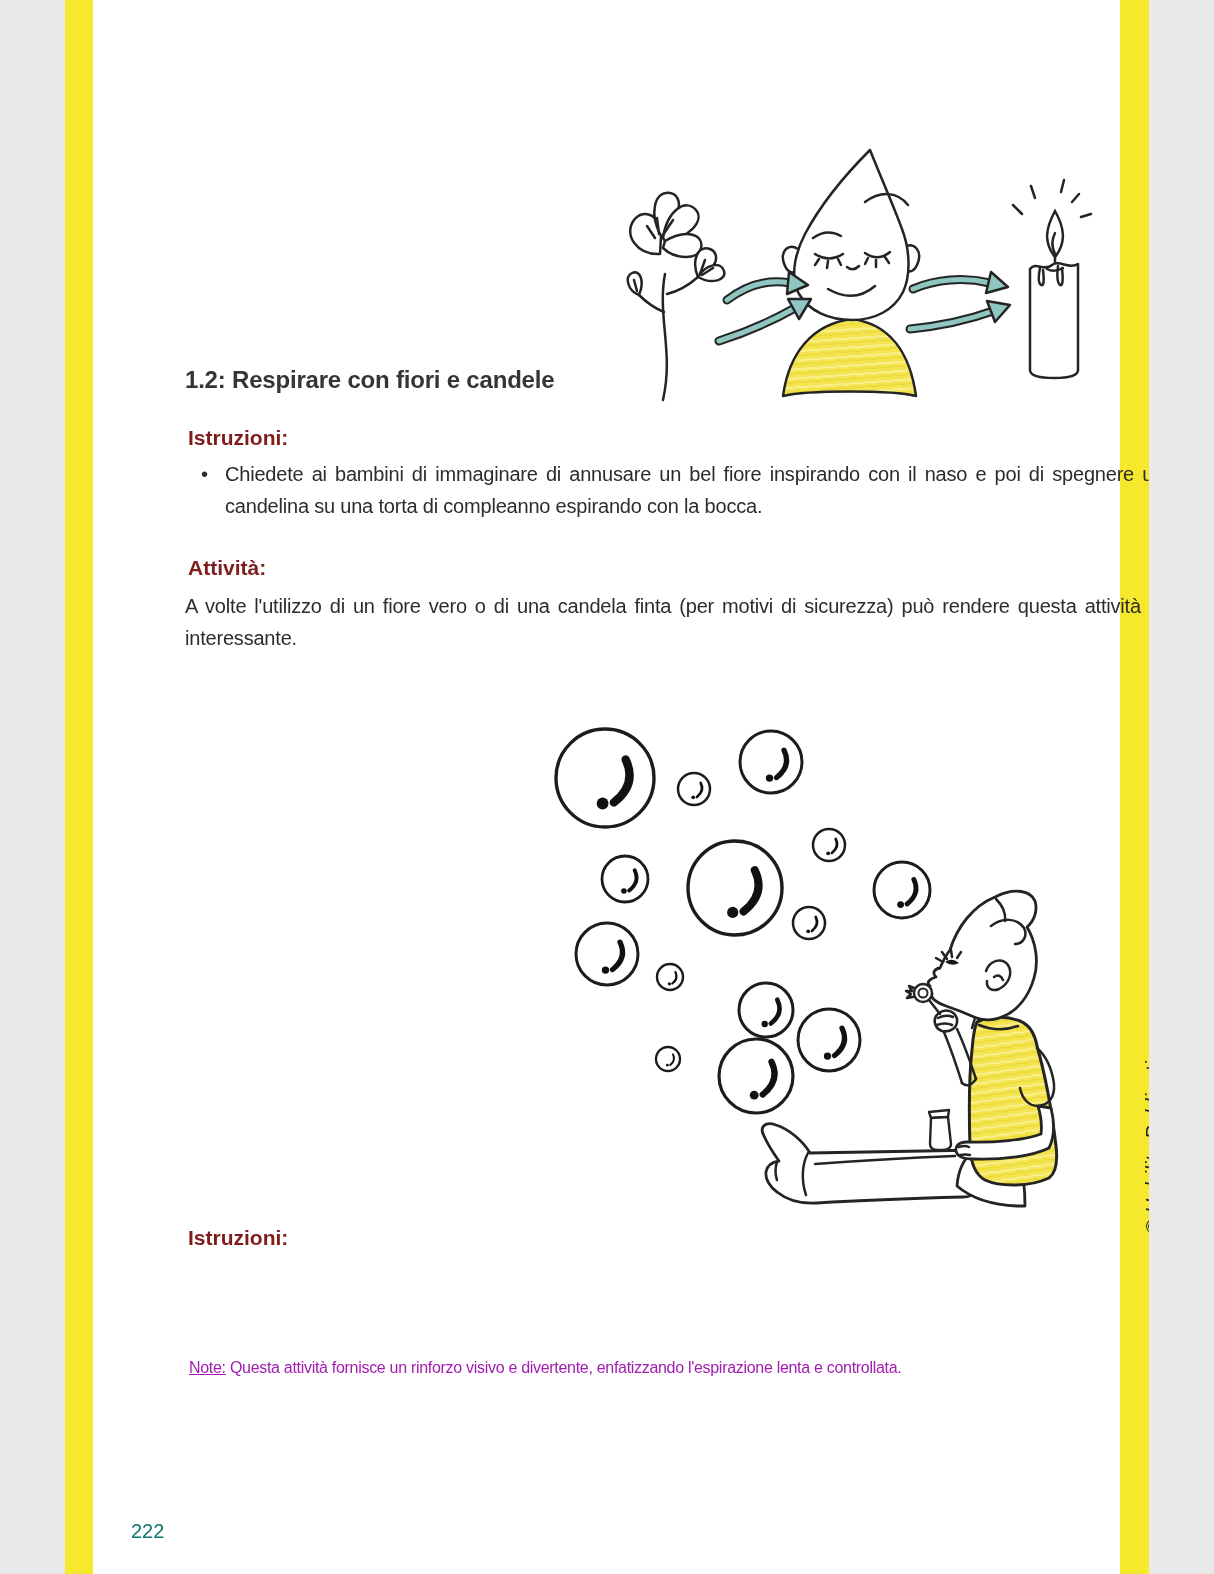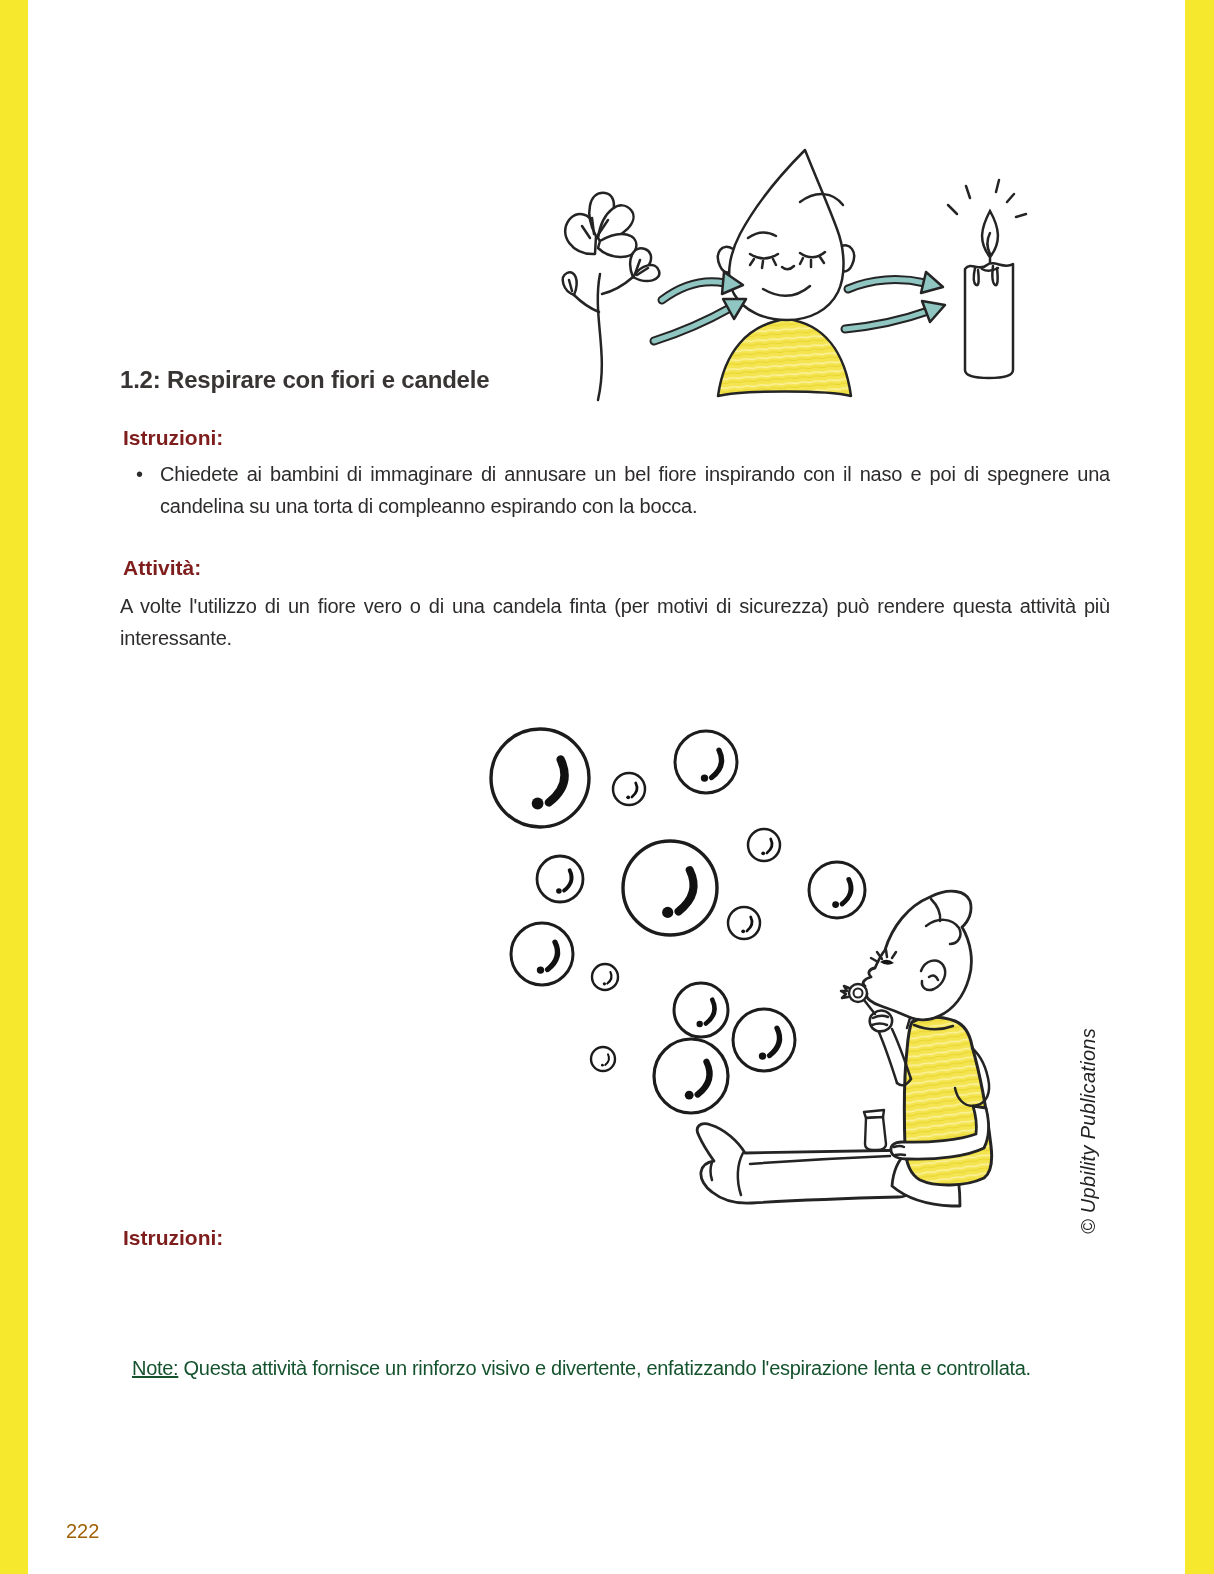--- a/index.html
+++ b/index.html
@@ -1,17 +1,17 @@
 <!DOCTYPE html>
 <html><head>
 <meta charset="utf-8">
 <style>
   html,body{margin:0;padding:0;background:#e9e9e9;}
   .page{
-    position:relative;width:1214px;height:1574px;background:#ffffff;
+    position:relative;width:1084px;height:1574px;background:#ffffff;
     overflow:hidden;margin:0 auto;
     font-family:"Liberation Sans","DejaVu Sans",sans-serif;
     color:#2e2b2b;
   }
   .edge-bar{position:absolute;top:0;height:100%;background:#F5E82D;}
   .edge-bar.left{left:0;width:28px;}
   .edge-bar.right{right:0;width:29px;}
 
   .abs{position:absolute;}
   .heading{
@@ -24,32 +24,32 @@
     left:120px;width:990px;font-size:20px;line-height:32px;
     letter-spacing:-0.2px;color:#2e2b2b;text-align:justify;
   }
   ul.bullet-list{margin:0;padding:0;list-style:none;}
   ul.bullet-list li{position:relative;padding-left:40px;}
   ul.bullet-list li::before{
     content:"\2022";position:absolute;left:16px;top:0;
     font-size:20px;color:#2e2b2b;
   }
   .note-line{
-    left:132px;font-size:20px;letter-spacing:-0.3px;line-height:32px;
-    white-space:nowrap;color:#14532d;
+    left:124px;font-size:16px;letter-spacing:-0.3px;line-height:32px;
+    white-space:nowrap;color:#a21caf;
   }
   .note-label{text-decoration:underline;font-weight:400;}
   .copyright{
     left:972px;top:1118px;width:236px;height:26px;
     transform:rotate(-90deg);transform-origin:center;
     font-size:20px;font-style:italic;color:#232323;
     text-align:center;letter-spacing:0.3px;
   }
   .page-number{
-    left:66px;top:1520px;font-size:20px;color:#a16207;
+    left:66px;top:1520px;font-size:20px;color:#0f766e;
   }
   svg .ink{stroke:#242424;fill:none;stroke-width:2.5;stroke-linecap:round;stroke-linejoin:round;}
 </style>
 </head>
 <body>
 
 <div class="page">
 
   <div class="edge-bar left"></div>
   <div class="edge-bar right"></div>

